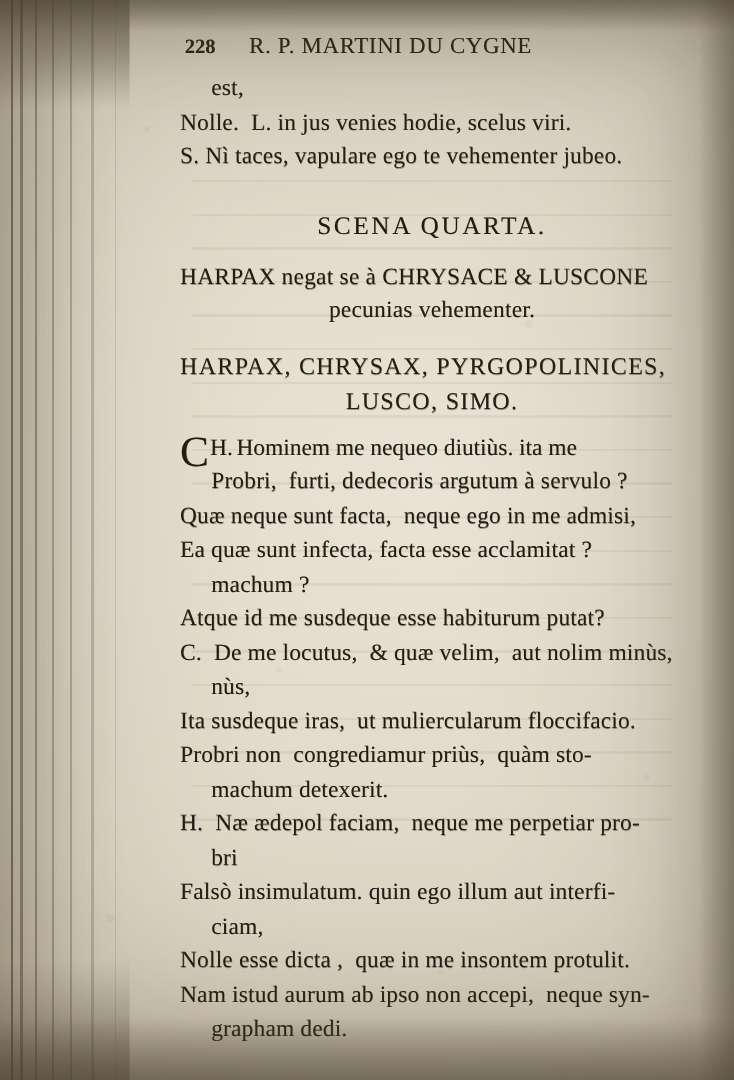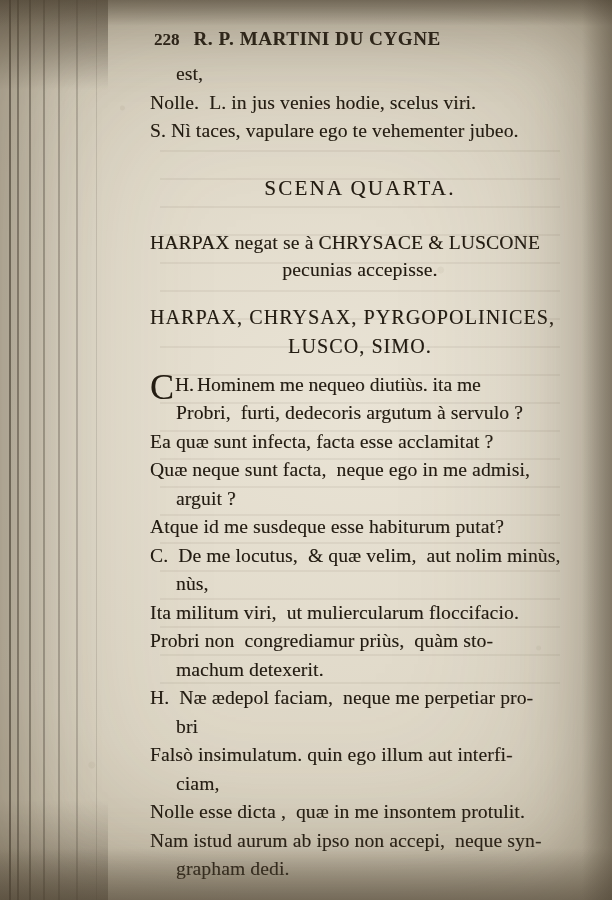--- a/index.html
+++ b/index.html
@@ -100,54 +100,53 @@
     left: 150px;
     top: 28px;
     width: 420px;
     color: #231c12;
     text-rendering: optimizeLegibility;
   }
 
   .hdr {
     display: flex;
     align-items: baseline;
-    gap: 14px;
+    gap: 28px;
     font-size: 18.5px;
     letter-spacing: .4px;
     margin-left: 4px;
   }
   .folio {
     font-weight: bold;
     font-size: 17px;
     letter-spacing: 0px;
   }
   .runhead {
     font-size: 19px;
     letter-spacing: .6px;
     white-space: nowrap;
-    font-weight: bold;
   }
 
   .line {
     font-size: 19.5px;
     line-height: 28.5px;
     white-space: pre-wrap;
     letter-spacing: .15px;
   }
   .indent { padding-left: 26px; }
 
   .gap-sm { height: 10px; }
   .gap-md { height: 20px; }
   .gap-lg { height: 26px; }
 
   .scene-title {
     text-align: center;
     font-size: 21px;
     letter-spacing: 2.2px;
-    margin: 4px 0 18px 0;
+    margin: 4px 0 7px 0;
     font-weight: 500;
   }
 
   .argument {
     font-size: 19.5px;
     line-height: 27px;
     letter-spacing: .2px;
   }
   .argument.center { text-align: center; }
 
@@ -215,42 +214,42 @@
     <div class="line">Nolle.  L. in jus venies hodie, scelus viri.</div>
     <div class="line">S. Nì taces, vapulare ego te vehementer jubeo.</div>
 
     <div class="gap-lg"></div>
 
     <div class="scene-title">SCENA  QUARTA.</div>
 
     <div class="gap-sm"></div>
 
     <div class="argument">HARPAX negat se à CHRYSACE &amp; LUSCONE</div>
-    <div class="argument center">pecunias accepisse.</div>
+    <div class="argument center">pecunias vehementer.</div>
 
     <div class="gap-md"></div>
 
     <div class="cast">HARPAX,  CHRYSAX,  PYRGOPOLINICES,</div>
     <div class="cast center">LUSCO, SIMO.</div>
 
     <div class="gap-sm"></div>
 
     <div class="first-speech">
       <span class="speaker">H.</span><span class="dropcap">C</span><span>Hominem me nequeo diutiùs. ita me</span>
     </div>
 
     <div id="dialogue-lines">
         <div class="line indent">Probri,  furti, dedecoris argutum à servulo ?</div>
+        <div class="line">Quæ neque sunt facta,  neque ego in me admisi,</div>
         <div class="line">Ea quæ sunt infecta, facta esse acclamitat ?</div>
-        <div class="line">Quæ neque sunt facta,  neque ego in me admisi,</div>
-        <div class="line indent">arguit ?</div>
+        <div class="line indent">machum ?</div>
         <div class="line">Atque id me susdeque esse habiturum putat?</div>
         <div class="line">C.  De me locutus,  &amp; quæ velim,  aut nolim minùs,</div>
         <div class="line indent">nùs,</div>
-        <div class="line">Ita militum viri,  ut muliercularum floccifacio.</div>
+        <div class="line">Ita susdeque iras,  ut muliercularum floccifacio.</div>
         <div class="line">Probri non  congrediamur priùs,  quàm sto-</div>
         <div class="line indent">machum detexerit.</div>
         <div class="line">H.  Næ ædepol faciam,  neque me perpetiar pro-</div>
         <div class="line indent">bri</div>
         <div class="line">Falsò insimulatum. quin ego illum aut interfi-</div>
         <div class="line indent">ciam,</div>
         <div class="line">Nolle esse dicta ,  quæ in me insontem protulit.</div>
         <div class="line">Nam istud aurum ab ipso non accepi,  neque syn-</div>
         <div class="line indent">grapham dedi.</div>
       </div>

